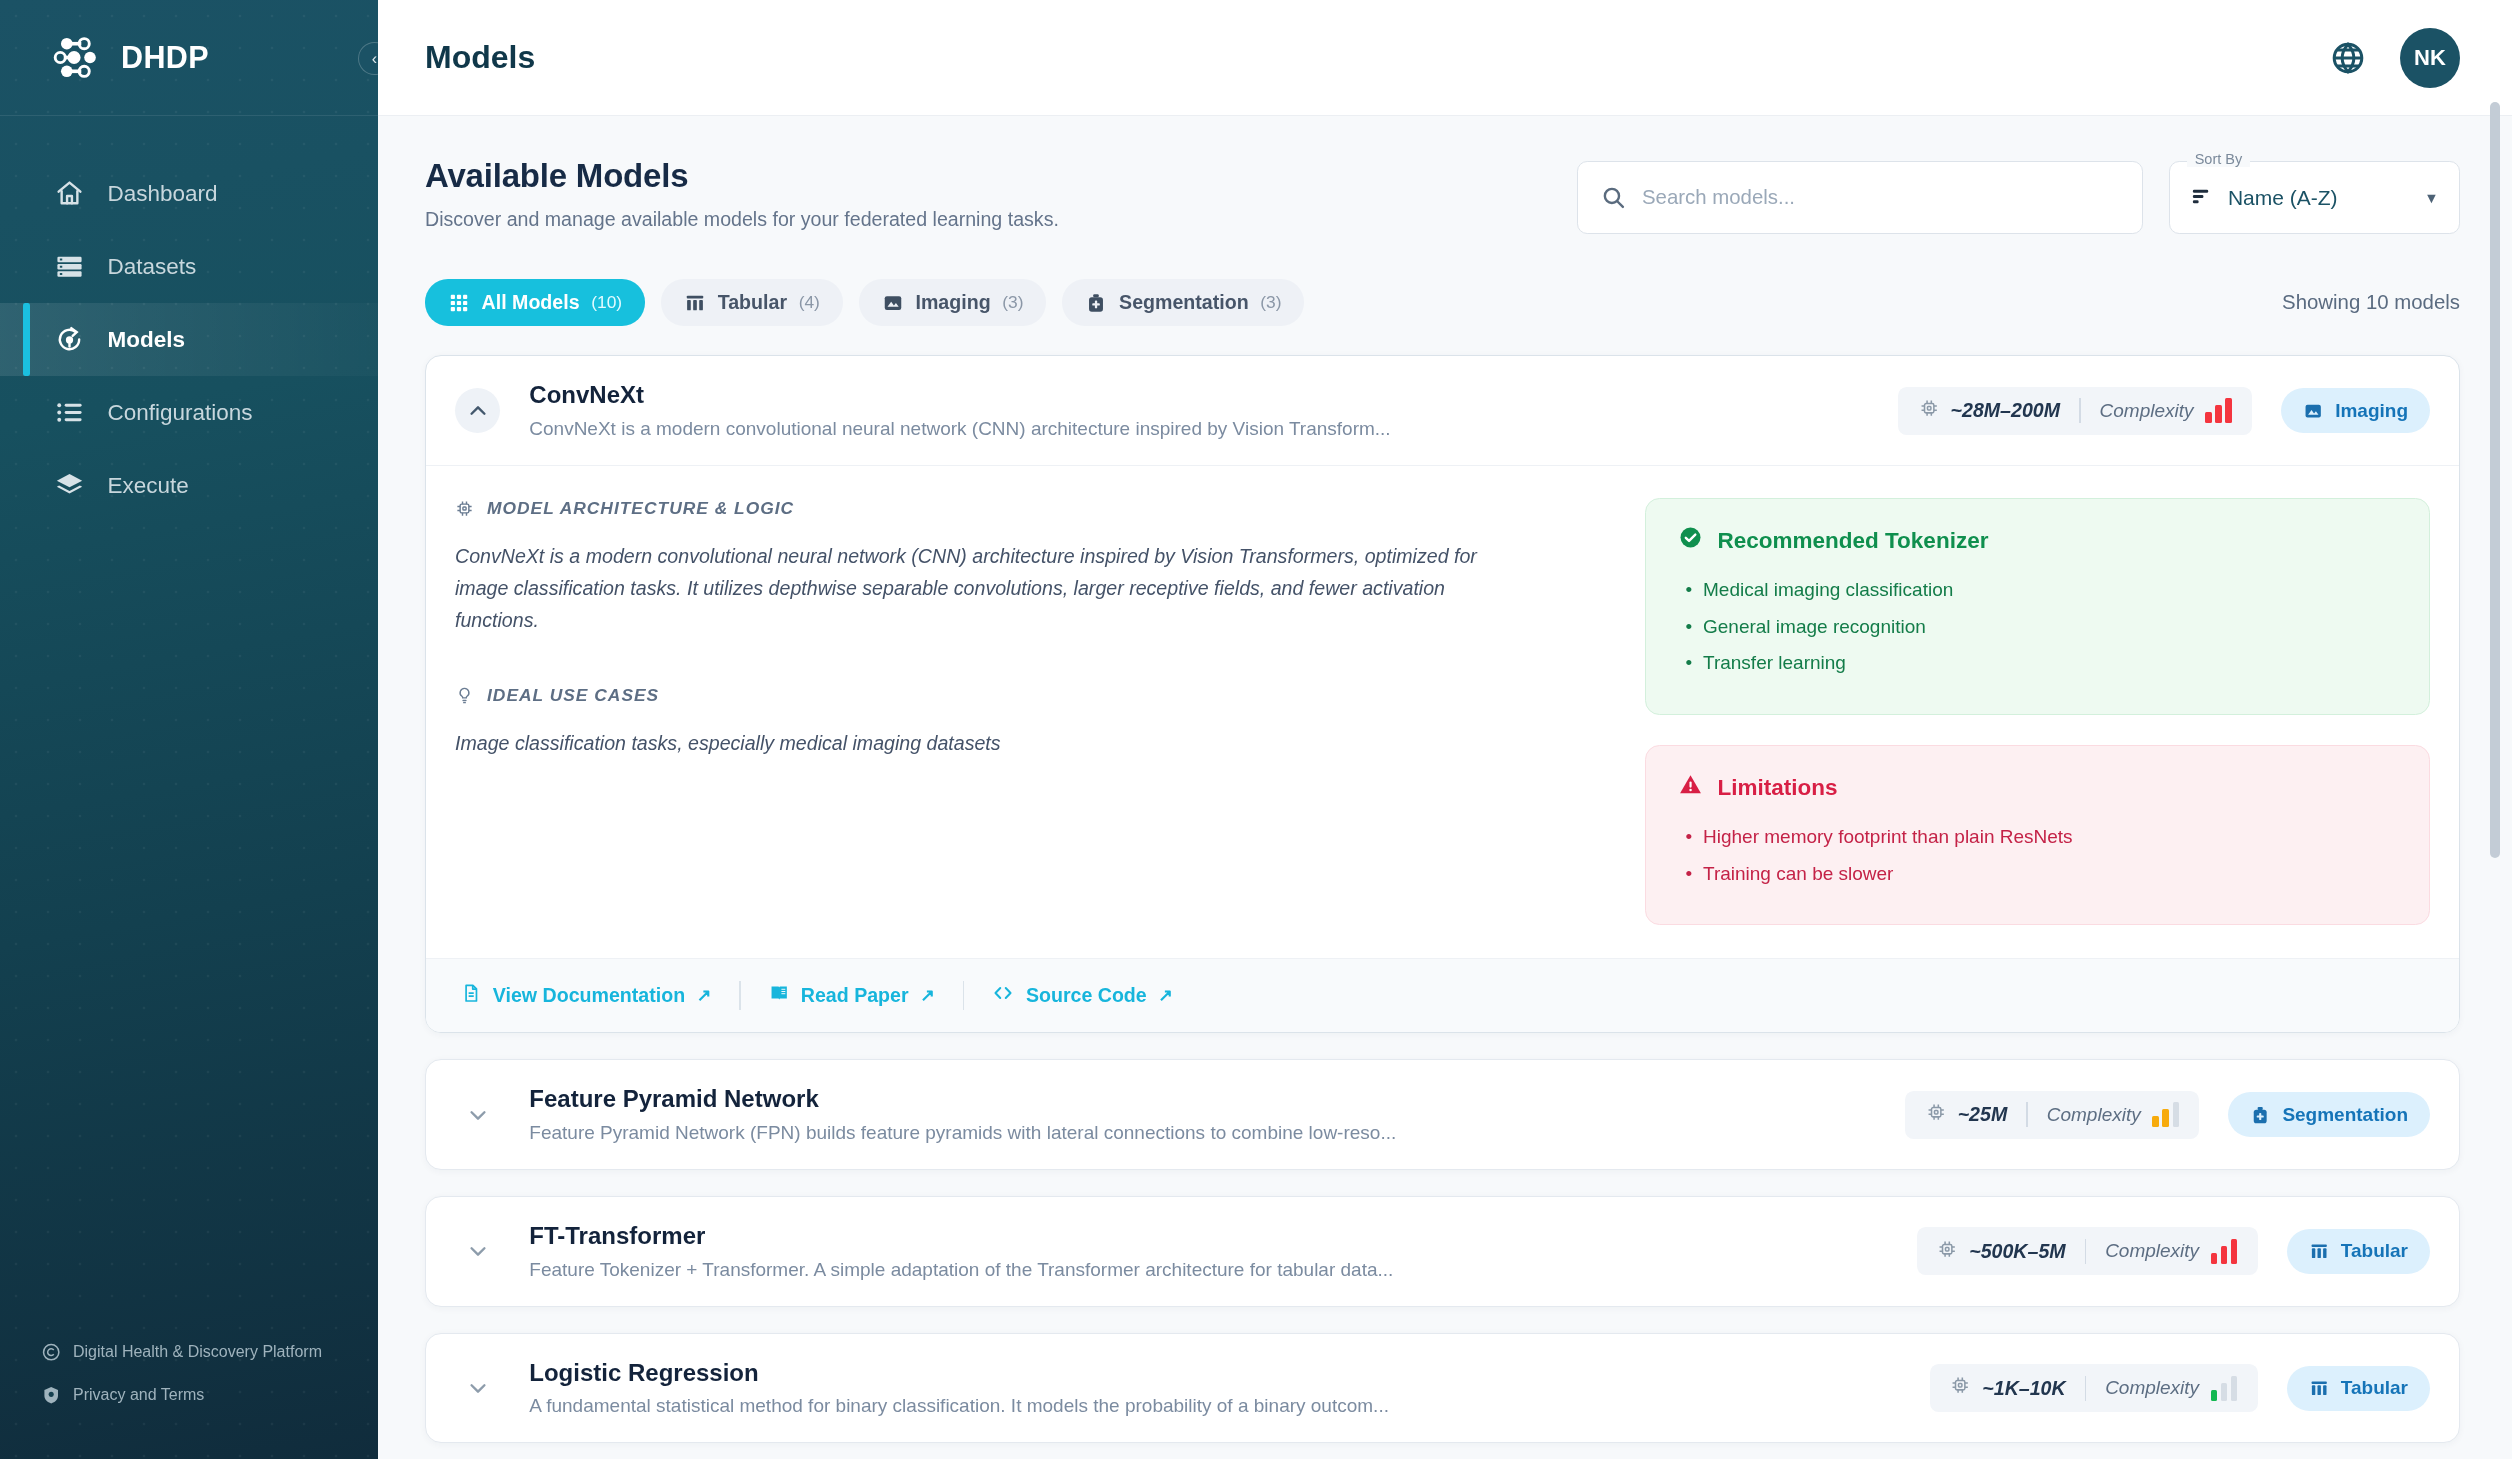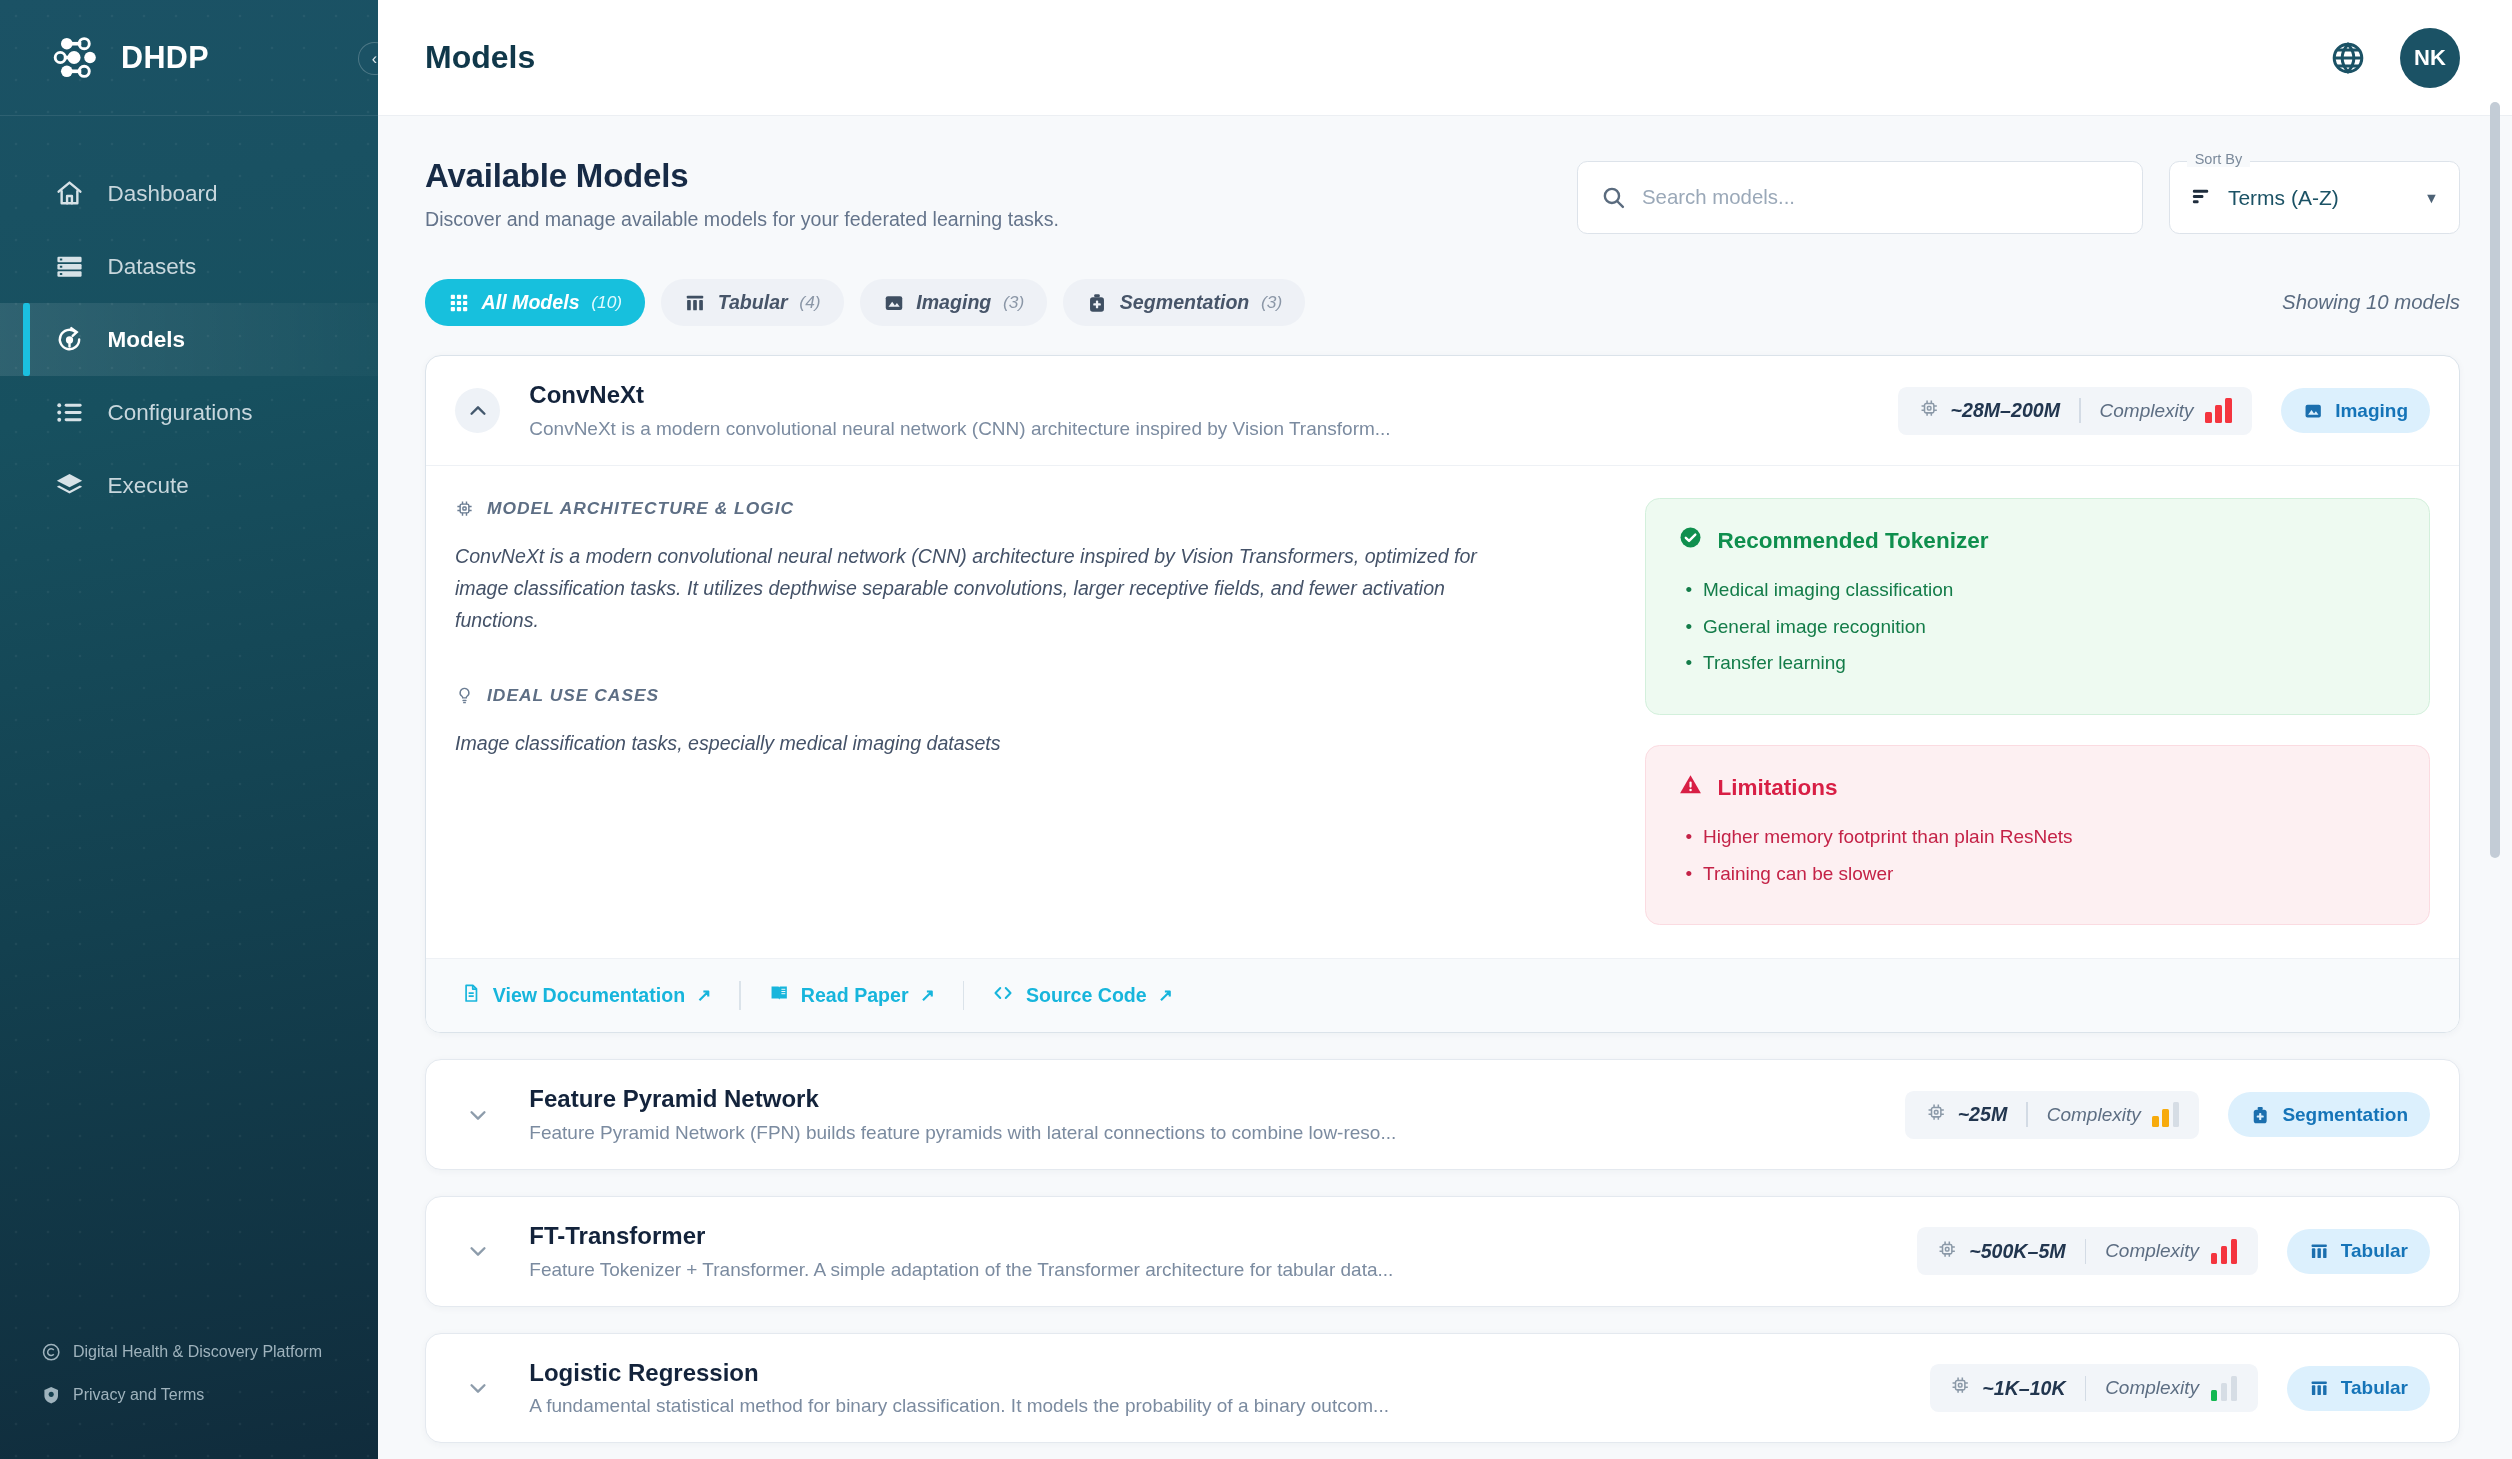--- a/index.html
+++ b/index.html
@@ -103,21 +103,21 @@
     border: 1.5px solid #dde3ea; border-radius: 10.2px; background: #fff;
     display: flex; align-items: center; gap: 14.5px; padding: 0 20.4px; cursor: pointer;
   }
   .sort-legend {
     position: absolute; top: -11px; left: 17.4px; background: #f7f9fb;
     padding: 0 7.3px; font-size: 14.5px; color: #7b8a9b;
   }
   .sort-value { font-size: 21px; color: #1b5265; flex: 1 1 auto; }
   .sort-caret { color: #4d6276; font-size: 14.5px; }
 
-  .filters-row { display: flex; align-items: center; justify-content: space-between; margin-top: 45px; font-style: italic; }
+  .filters-row { display: flex; align-items: center; justify-content: space-between; margin-top: 45px; }
   .chips { display: flex; gap: 16px; align-items: center; }
   .chip {
     height: 47px; border-radius: 23px; background: #eef1f6; color: #475569;
     display: flex; align-items: center; gap: 11.6px; padding: 0 23px;
     font-size: 19.6px; font-weight: bold; cursor: pointer; white-space: nowrap;
   }
   .chip .chip-count { font-weight: normal; color: #8b97a7; font-size: 17.4px; }
   .chip.active { background: #17c0dd; color: #fff; }
   .chip.active .chip-count { color: #e3fbff; }
   .chip .chip-ico { display: flex; align-items: center; }
@@ -357,21 +357,21 @@
 
           <div class="sort-box">
             <span class="sort-legend">Sort By</span>
             <span>
               <svg viewBox="0 0 24 24" width="23" height="23">
                 <rect x="3" y="5" width="16" height="3.2" rx="1.3" fill="#1f2d3d"></rect>
                 <rect x="3" y="10.4" width="11" height="3.2" rx="1.3" fill="#1f2d3d"></rect>
                 <rect x="3" y="15.8" width="6" height="3.2" rx="1.3" fill="#1f2d3d"></rect>
               </svg>
             </span>
-            <span class="sort-value">Terms (A-Z)</span>
+            <span class="sort-value">Name (A-Z)</span>
             <span class="sort-caret">▼</span>
           </div>
         </div>
       </div>
 
       <div class="filters-row">
         <div class="chips">
 
           <div class="chip active">
             <span class="chip-ico">

